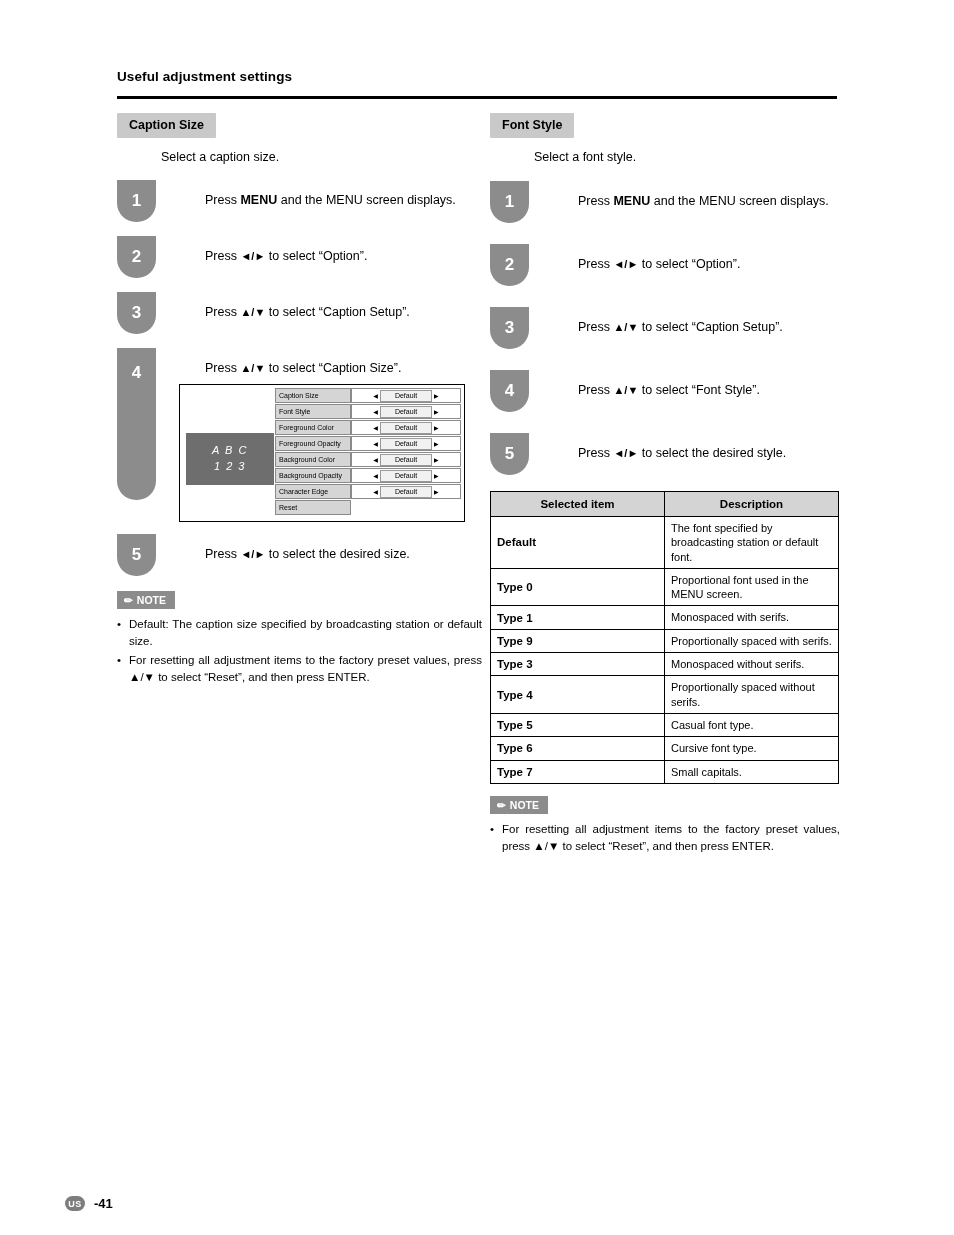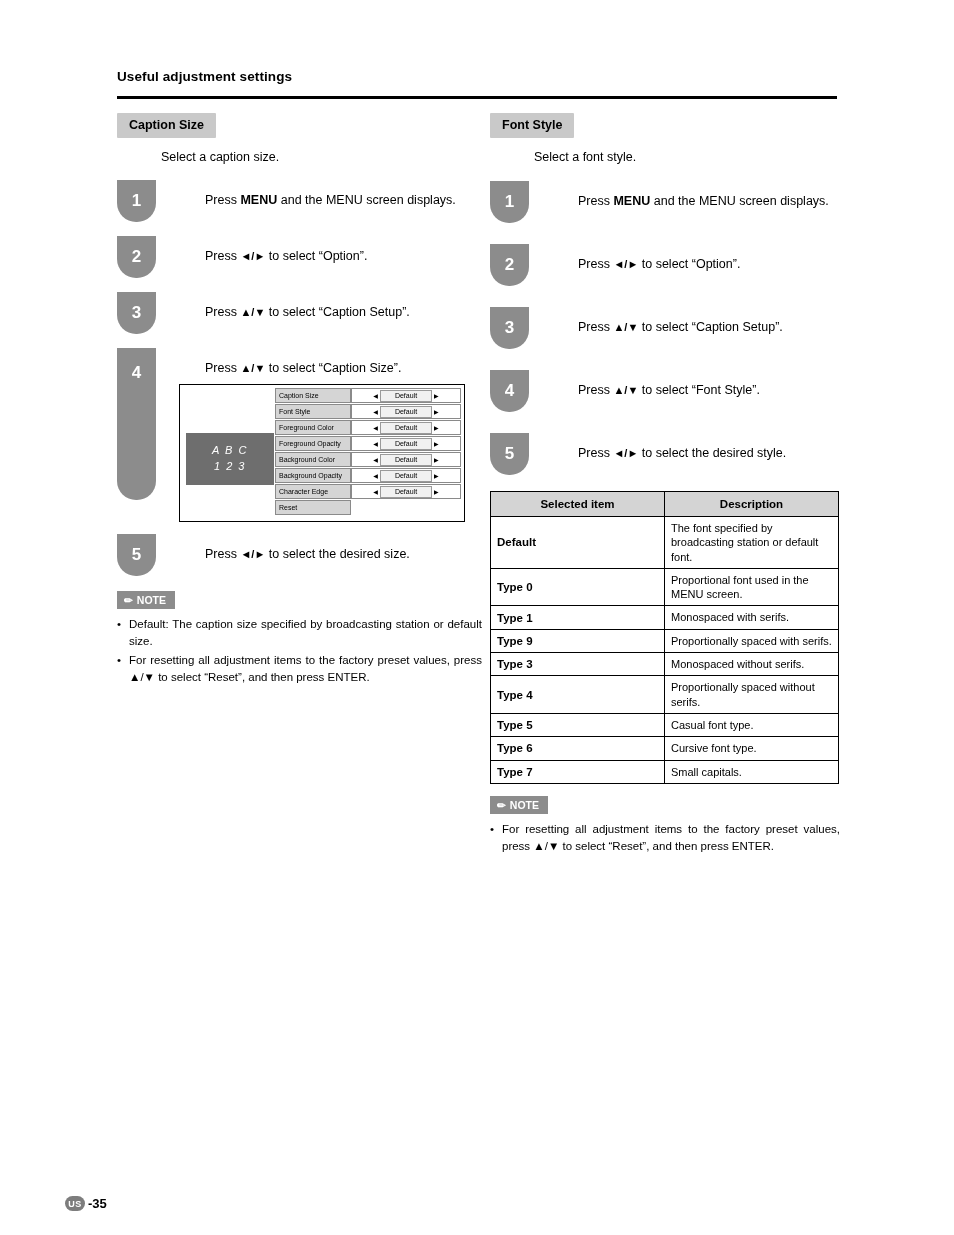--- a/index.html
+++ b/index.html
@@ -243,21 +243,21 @@
   }
   .tbl td.desc { font-size: 11px; line-height: 1.3; }
 
   
   .footer {
     position: absolute;
     left: 65px;
     top: 1196px;
     display: flex;
     align-items: center;
-    gap: 3px;
+    gap: 9px;
     font-size: 13px;
     font-weight: bold;
   }
   .us-badge {
     width: 20px;
     height: 15px;
     border-radius: 10px;
     background: #7d7d7d;
     color: #ffffff;
     font-size: 9px;
@@ -502,16 +502,16 @@
           <span class="bullet">•</span>
           <span class="just">For resetting all adjustment items to the factory preset values, press ▲/▼ to select “Reset”, and then press ENTER.</span>
         </div>
       </div>
     </div>
 
   </div>
 
   <div class="footer">
     <span class="us-badge">US</span>
-    <span>-35</span>
+    <span>-41</span>
   </div>
 
 </div>
 
 </body></html>

